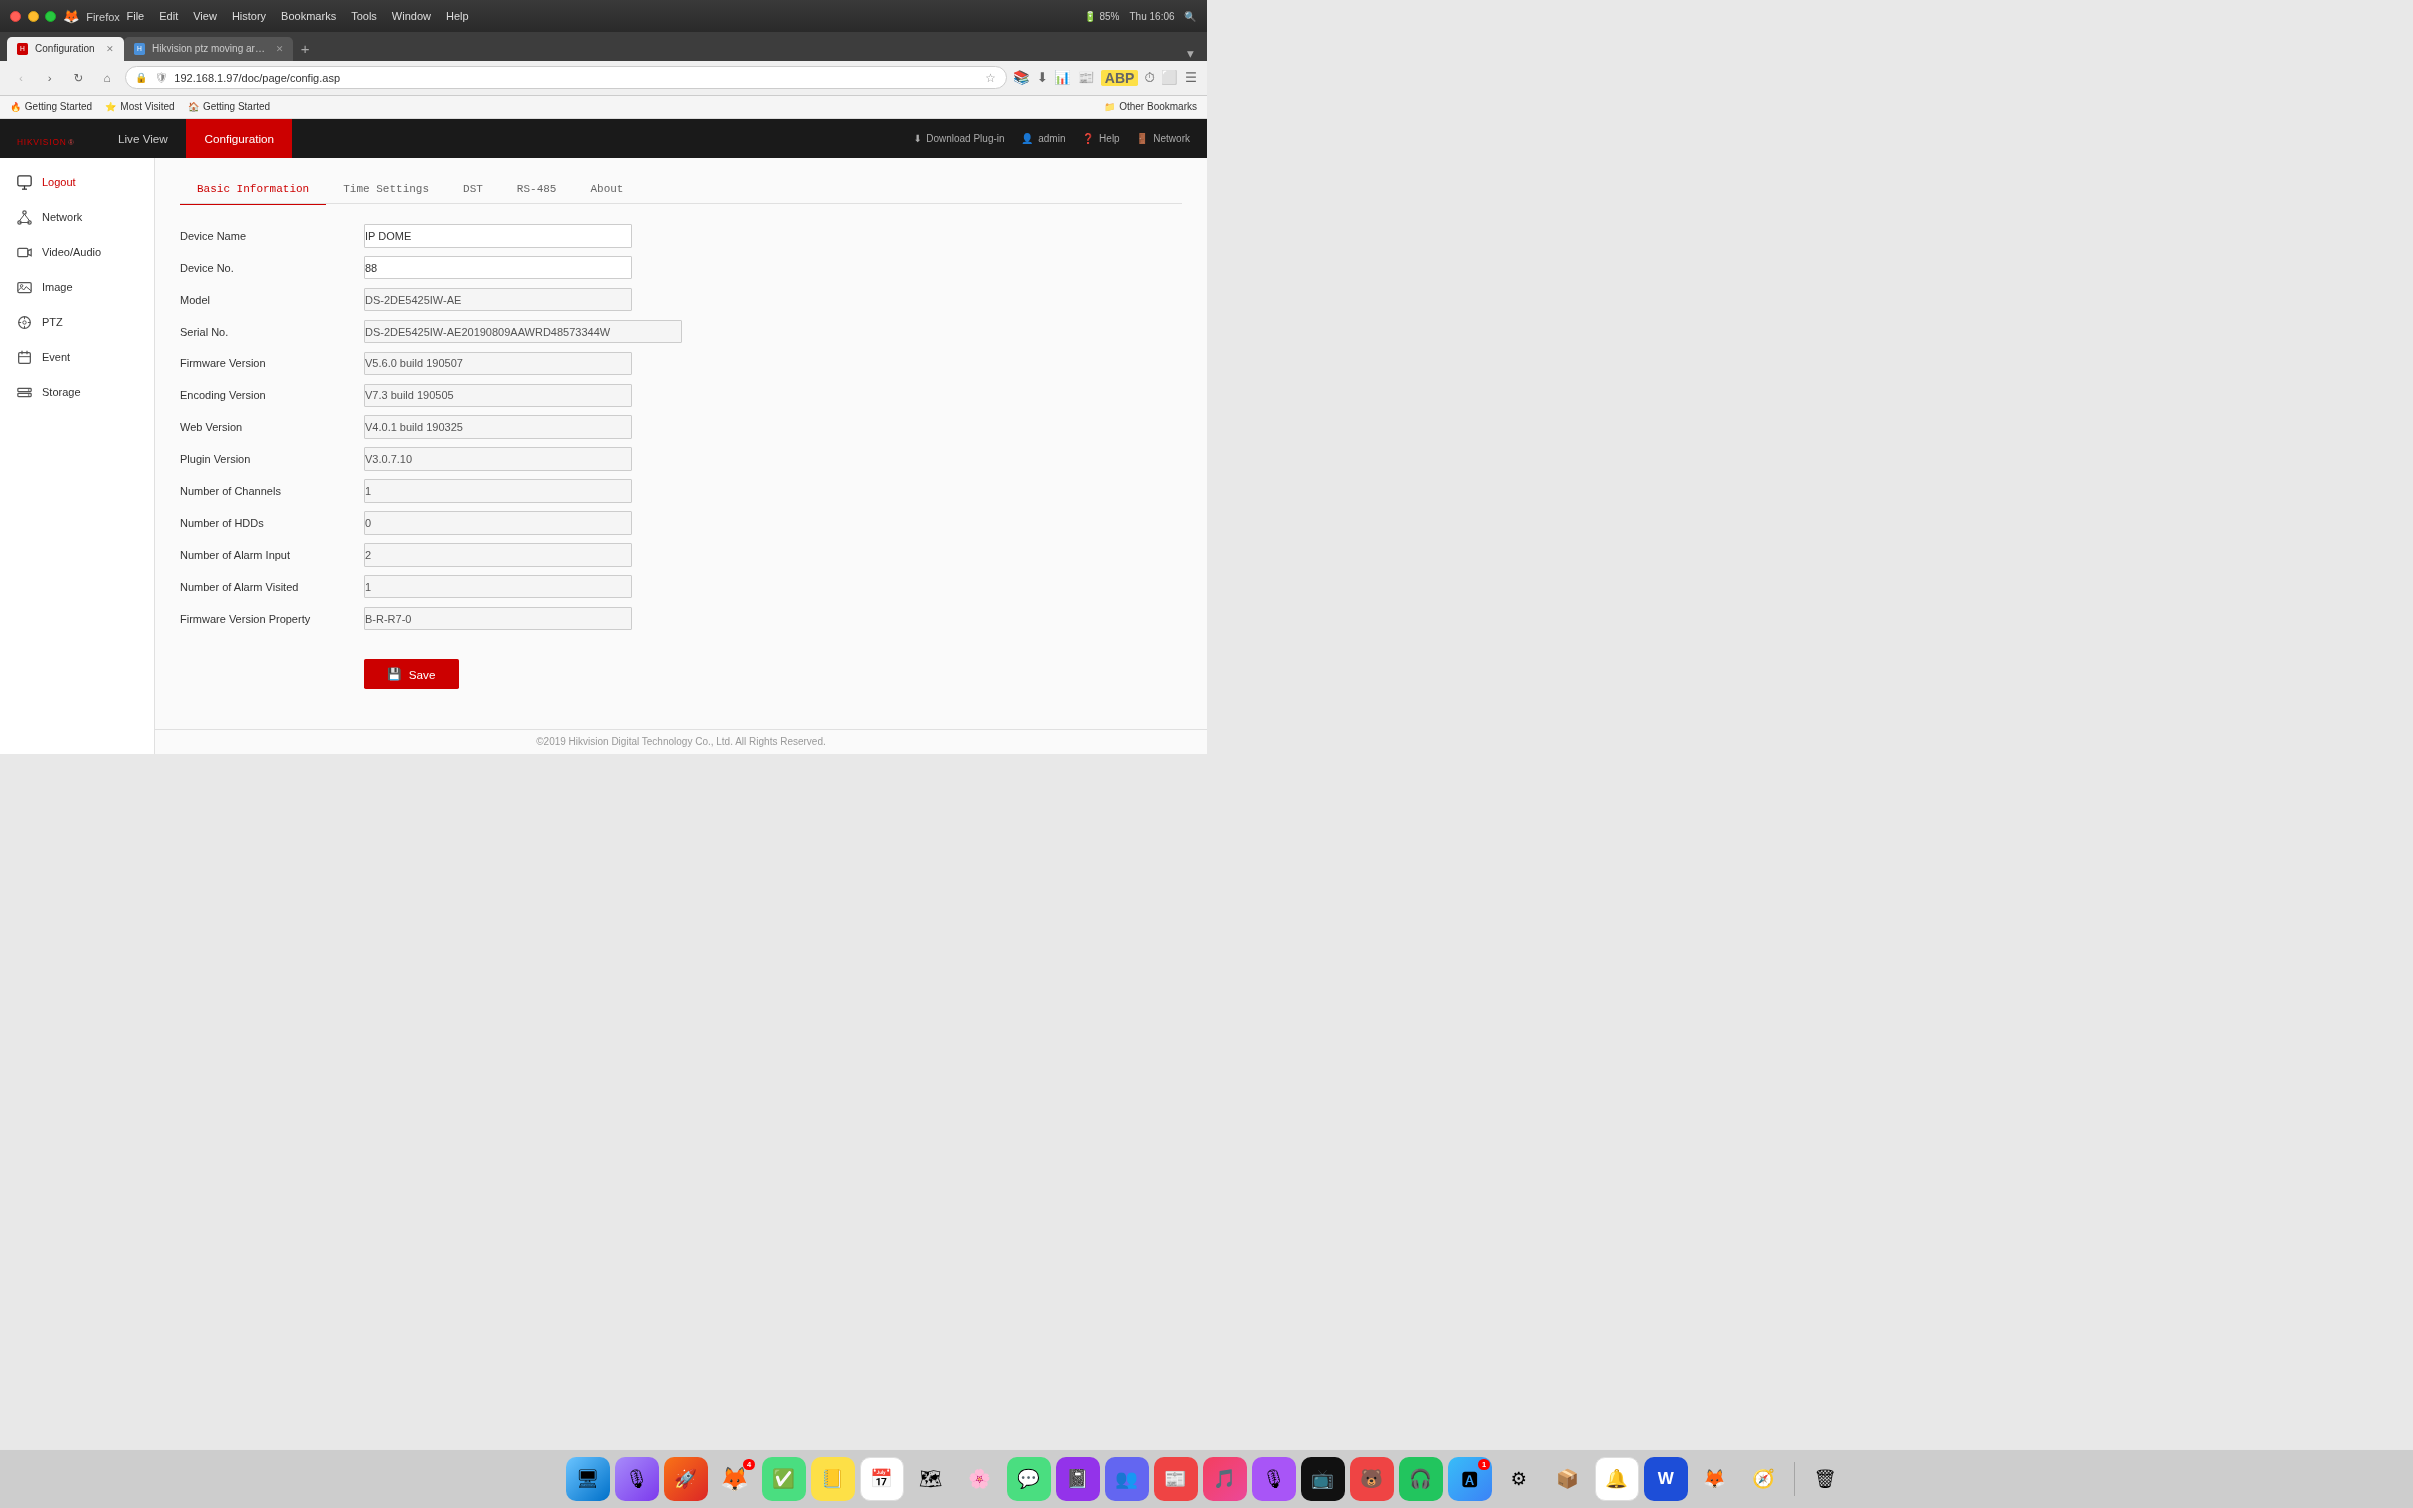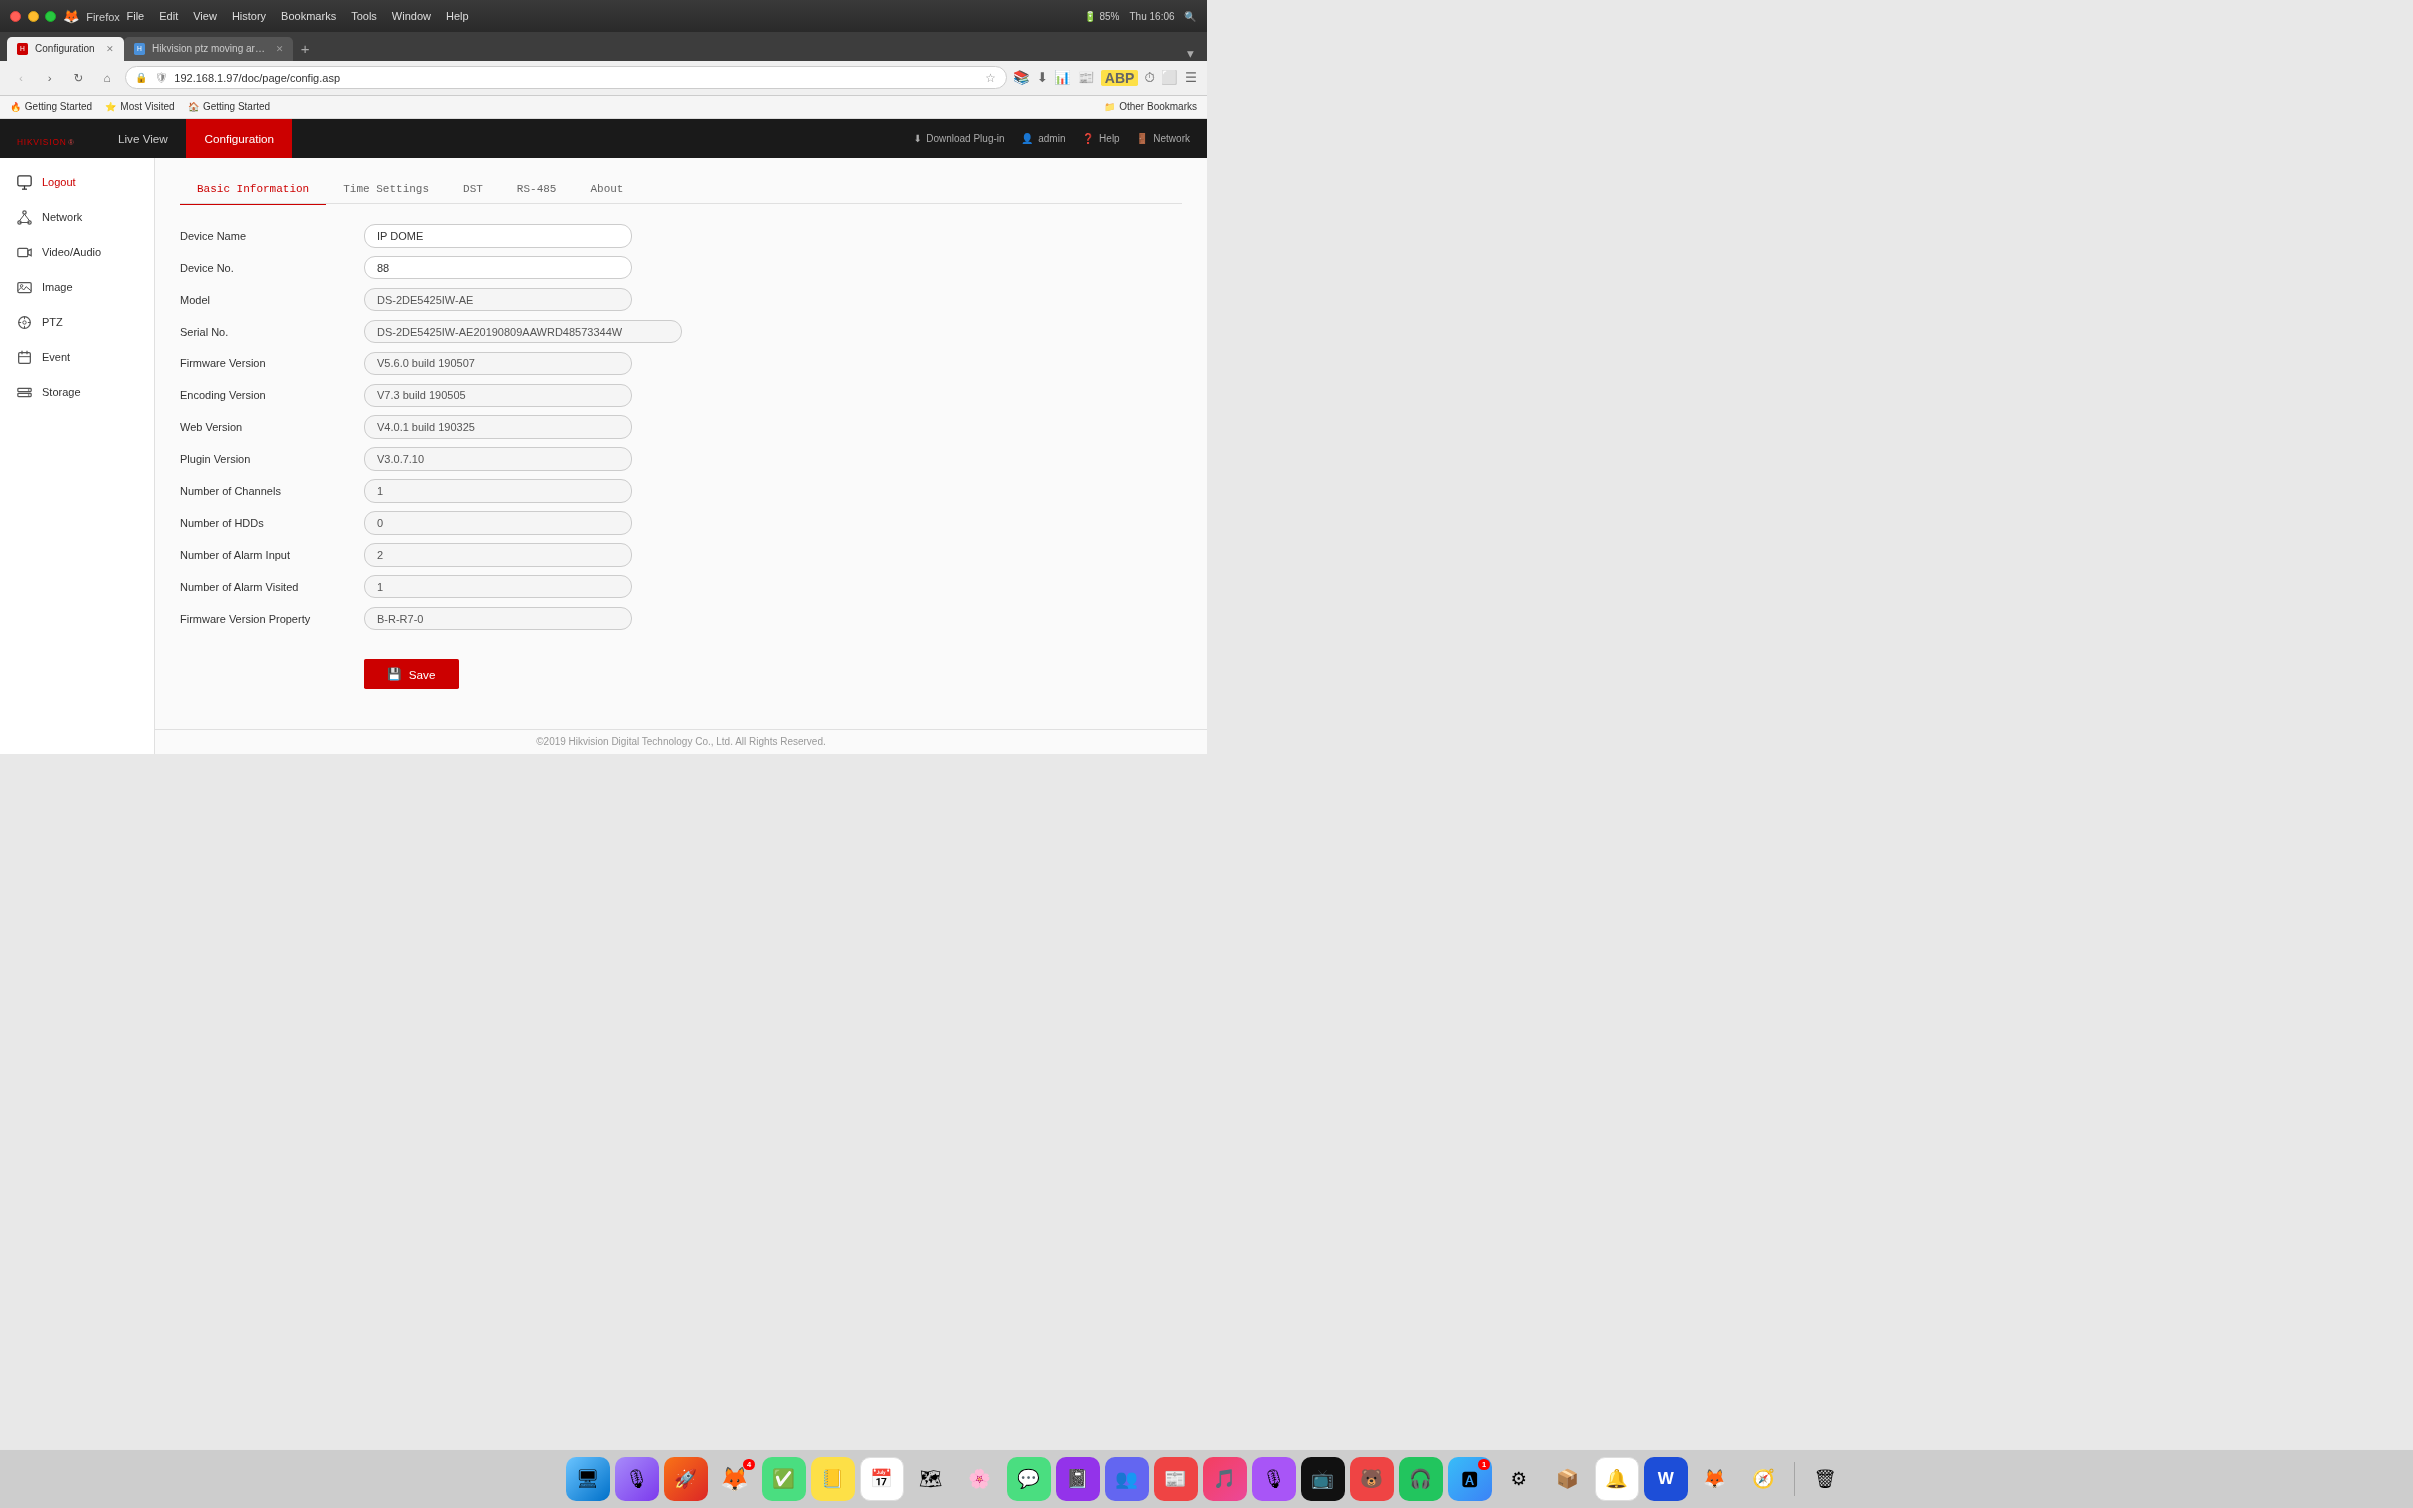--- a/index.html
+++ b/index.html
@@ -180,22 +180,22 @@
     .form-label {
       width: 184px;
       font-size: 11px;
       color: #333;
       flex-shrink: 0;
     }
     .form-input {
       width: 268px;
       height: 23.5px;
       border: 0.8px solid #ccc;
-      border-radius: 11px;
-      padding: 0 12px;
+      border-radius: 1px;
+      padding: 0 0;
       font-size: 11px;
       color: #333;
       background: white;
     }
 
     
     .save-btn {
       background: #cc0000;
       color: white;
       border: none;

